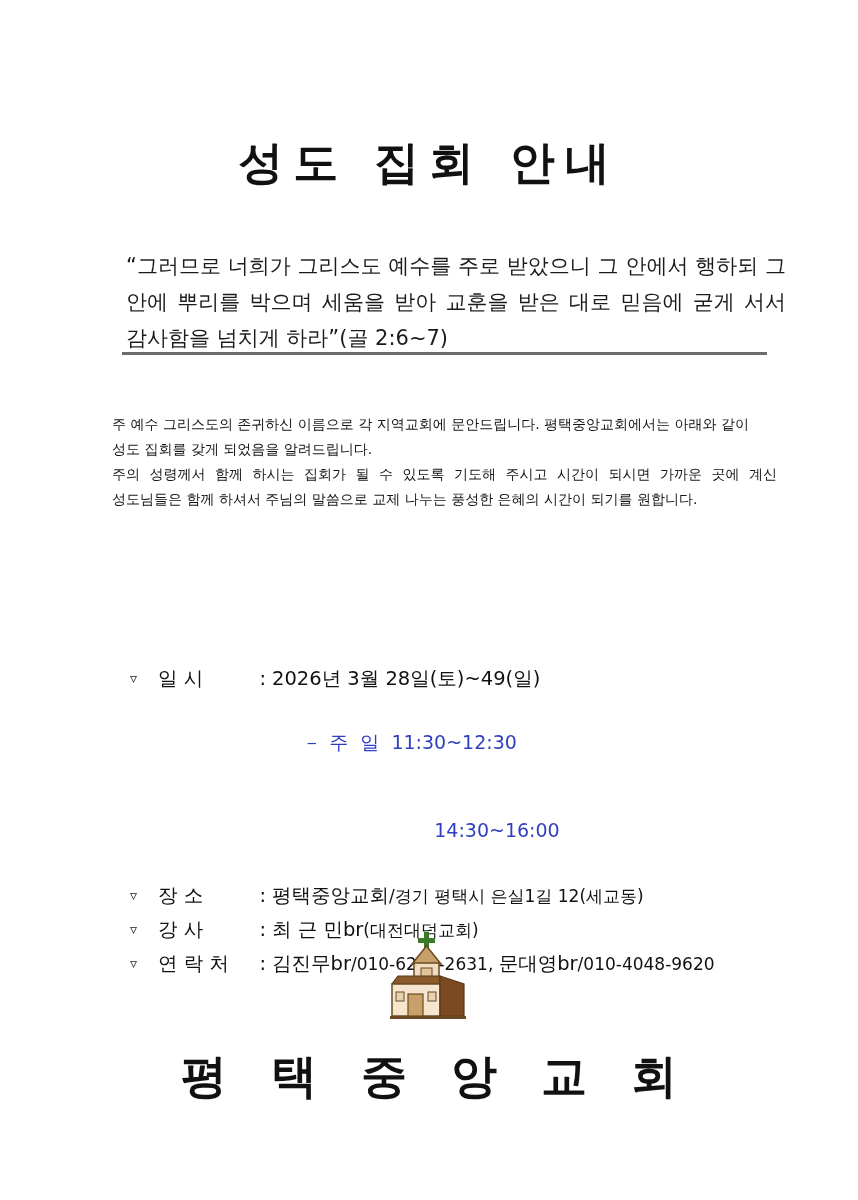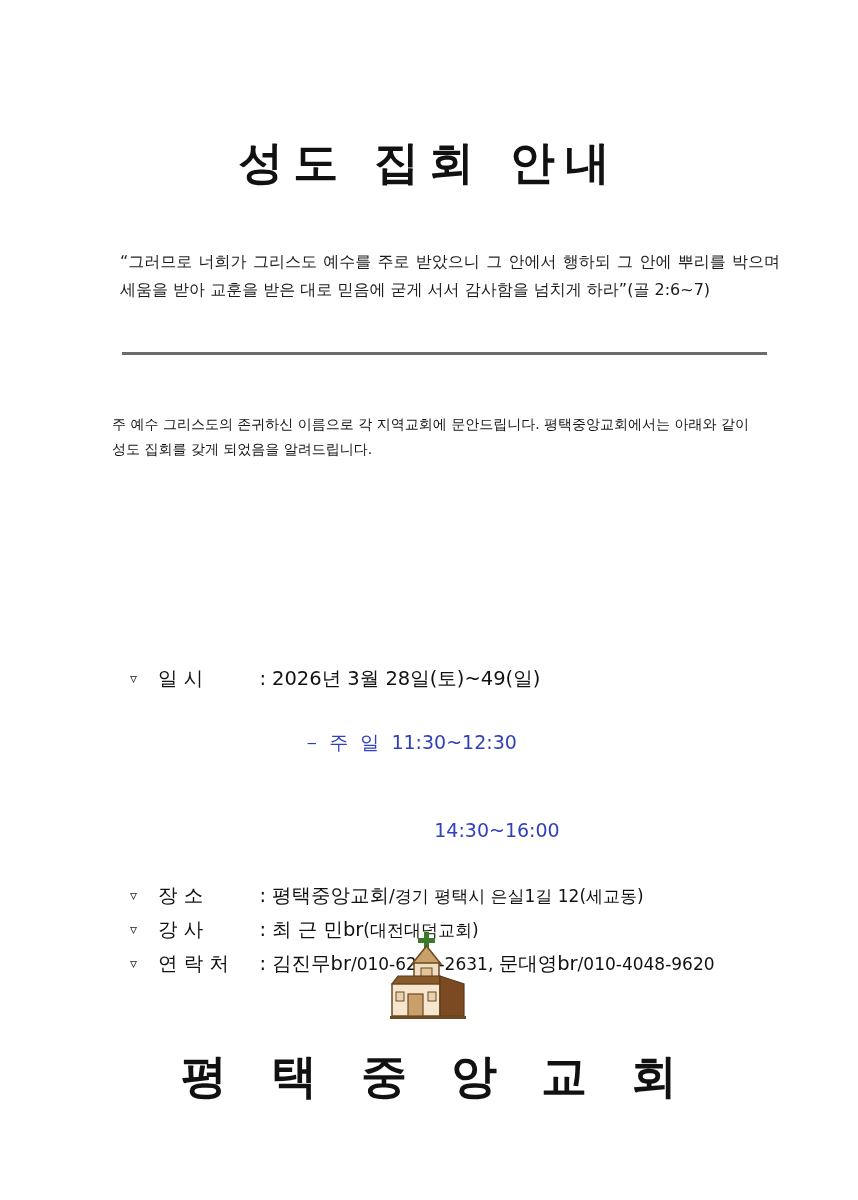--- a/index.html
+++ b/index.html
@@ -33,23 +33,23 @@
     font-weight: bold;
     letter-spacing: 10px;
     color: #111111;
     line-height: 1.2;
   }
 
   
   .scripture {
     position: absolute;
     top: 248px;
-    left: 120px;
+    left: 126px;
     width: 660px;
-    font-size: 16px;
+    font-size: 21px;
     line-height: 1.72;
     color: #1b1b1b;
     text-align: justify;
     text-justify: inter-character;
     word-break: keep-all;
   }
 
   .rule {
     position: absolute;
     top: 352px;
@@ -166,20 +166,21 @@
 <div class="page">
 
   <div class="title">성도 집회 안내</div>
 
   <div class="scripture">“그러므로 너희가 그리스도 예수를 주로 받았으니 그 안에서 행하되 그 안에 뿌리를 박으며 세움을 받아 교훈을 받은 대로 믿음에 굳게 서서 감사함을 넘치게 하라”(골 2:6~7)</div>
 
   <div class="rule"></div>
 
   <div class="body-text">
     <p class="first">주 예수 그리스도의 존귀하신 이름으로 각 지역교회에 문안드립니다. 평택중앙교회에서는 아래와 같이 성도 집회를 갖게 되었음을 알려드립니다.</p>
+    <p>주의 성령께서 함께 하시는 집회가 될 수 있도록 기도해 주시고 시간이 되시면 가까운 곳에 계신 성도님들은 함께 하셔서 주님의 말씀으로 교제 나누는 풍성한 은혜의 시간이 되기를 원합니다.</p>
   </div>
 
   <div class="details">
 
     <div class="row">
       <span class="marker">▿</span>
       <span class="lbl">
         <span>일      시</span>
         <span class="colon">:</span>
       </span>

